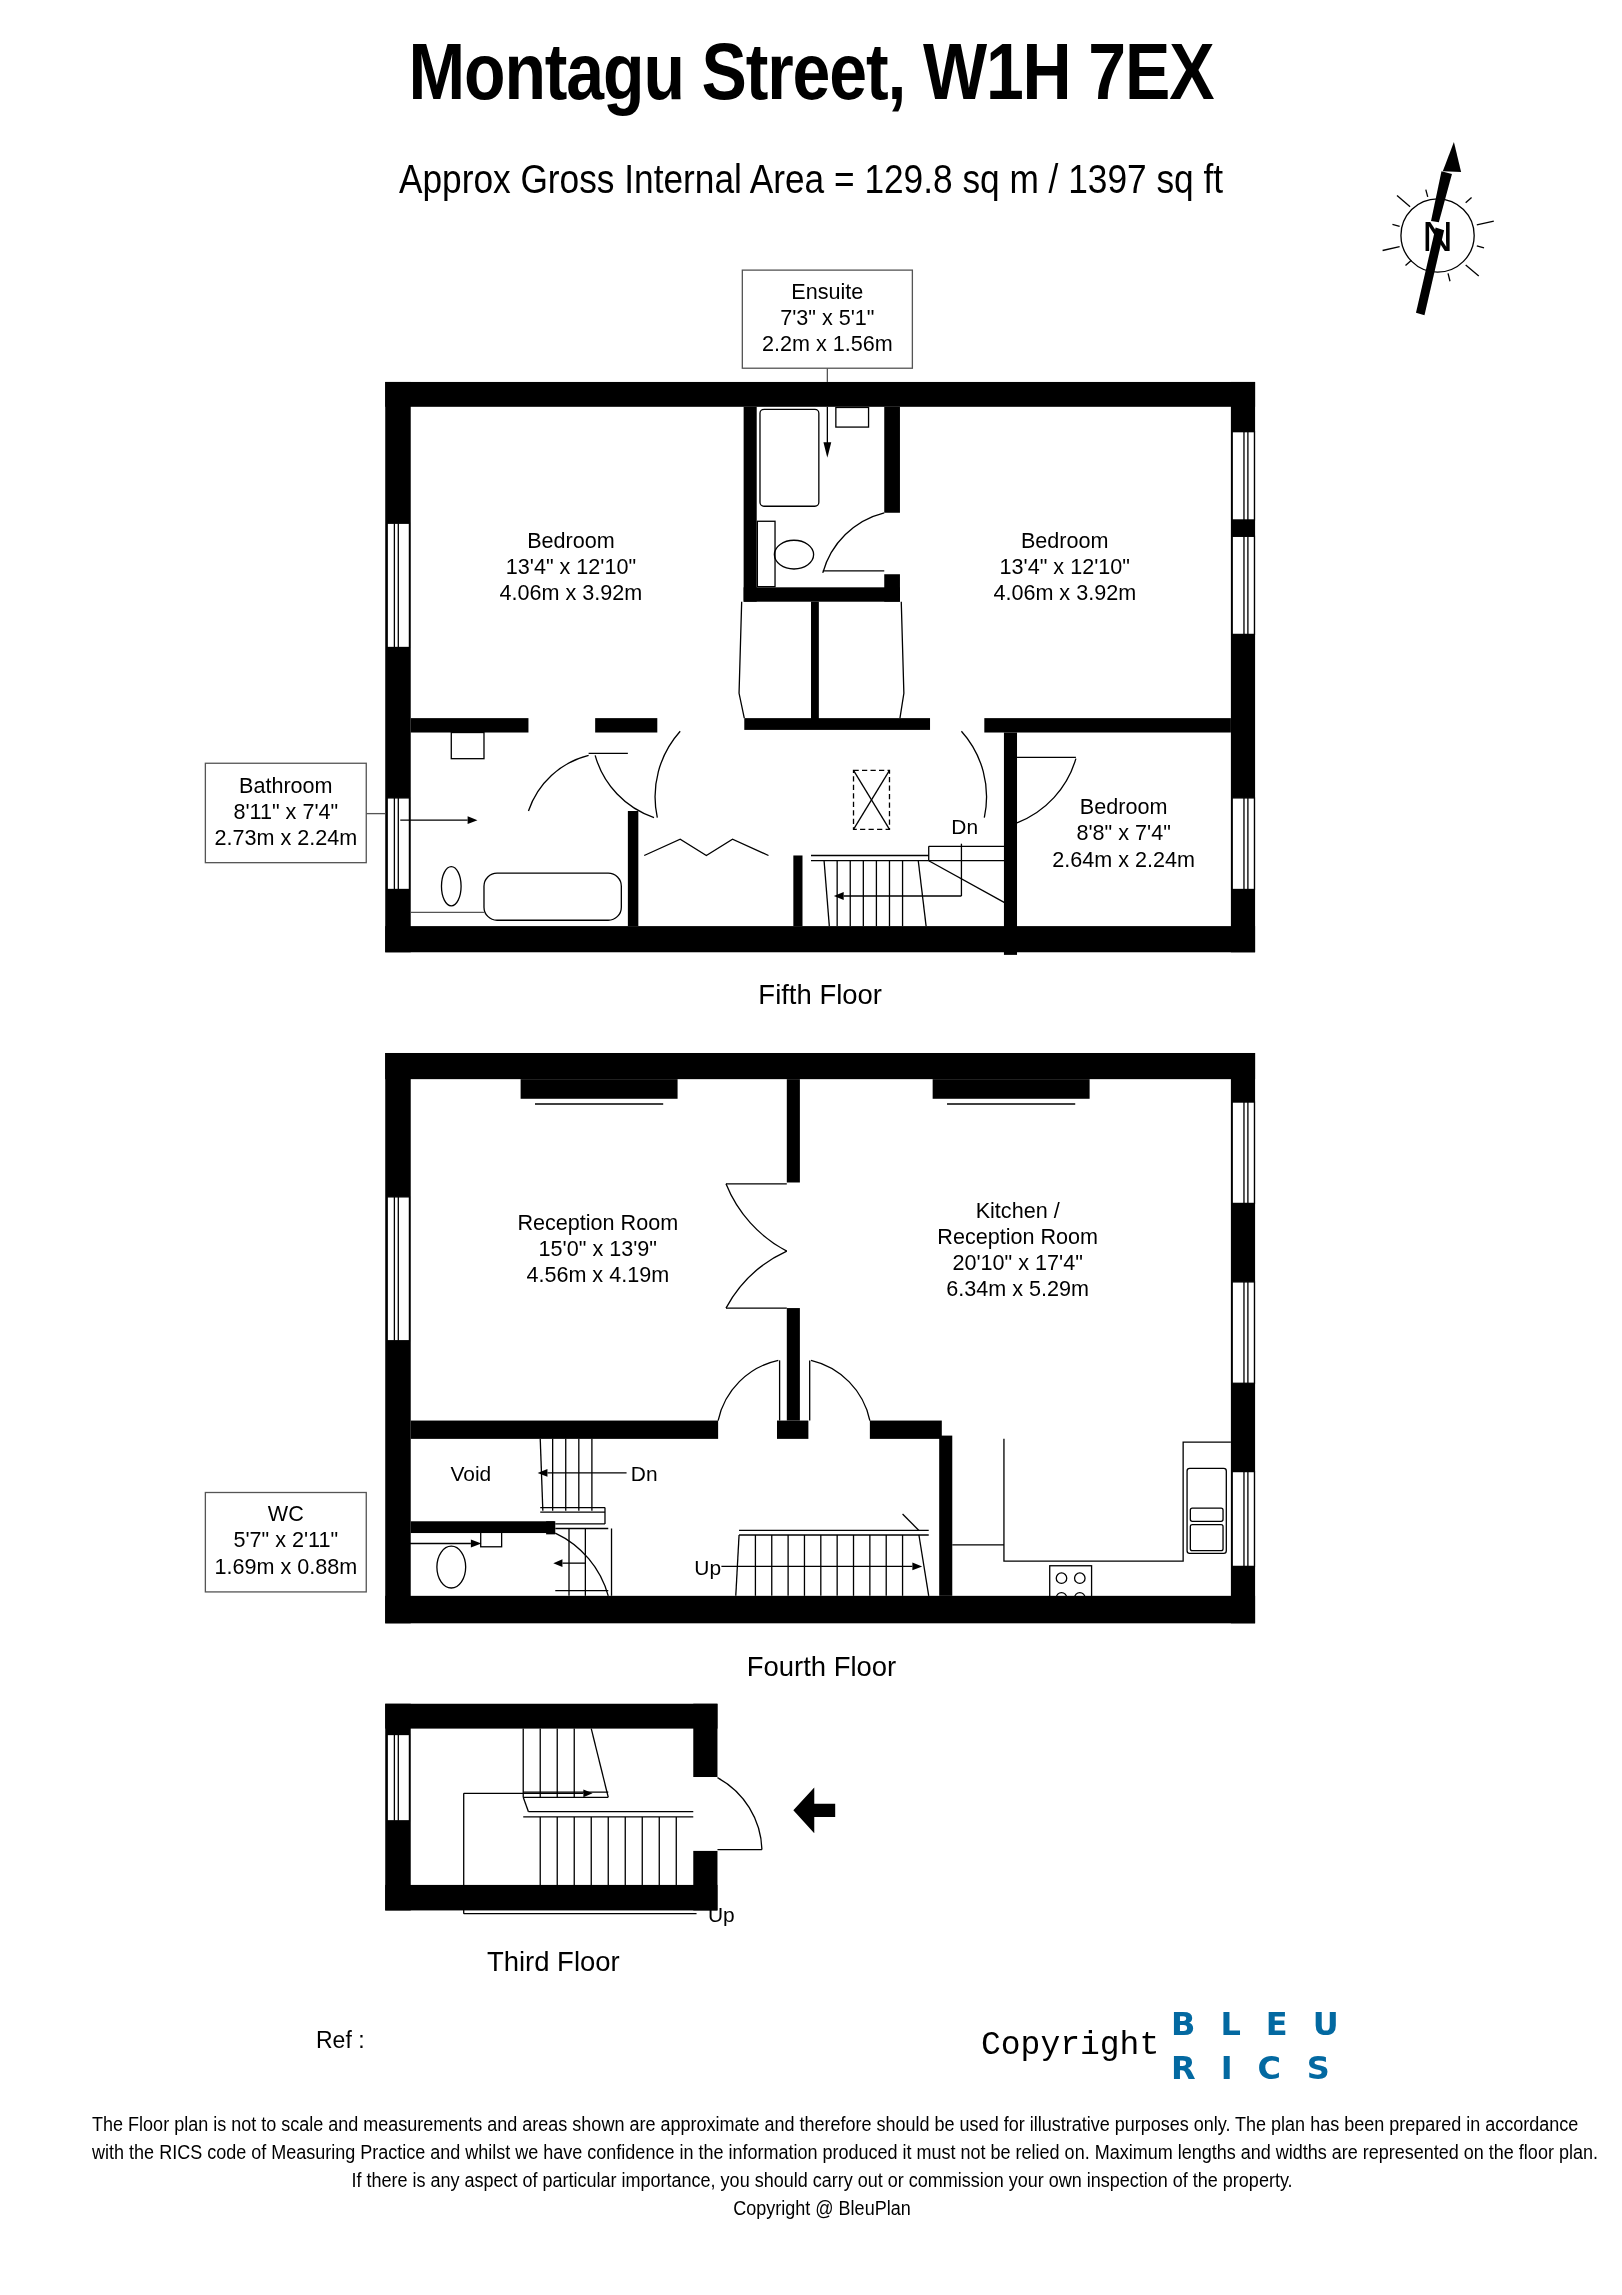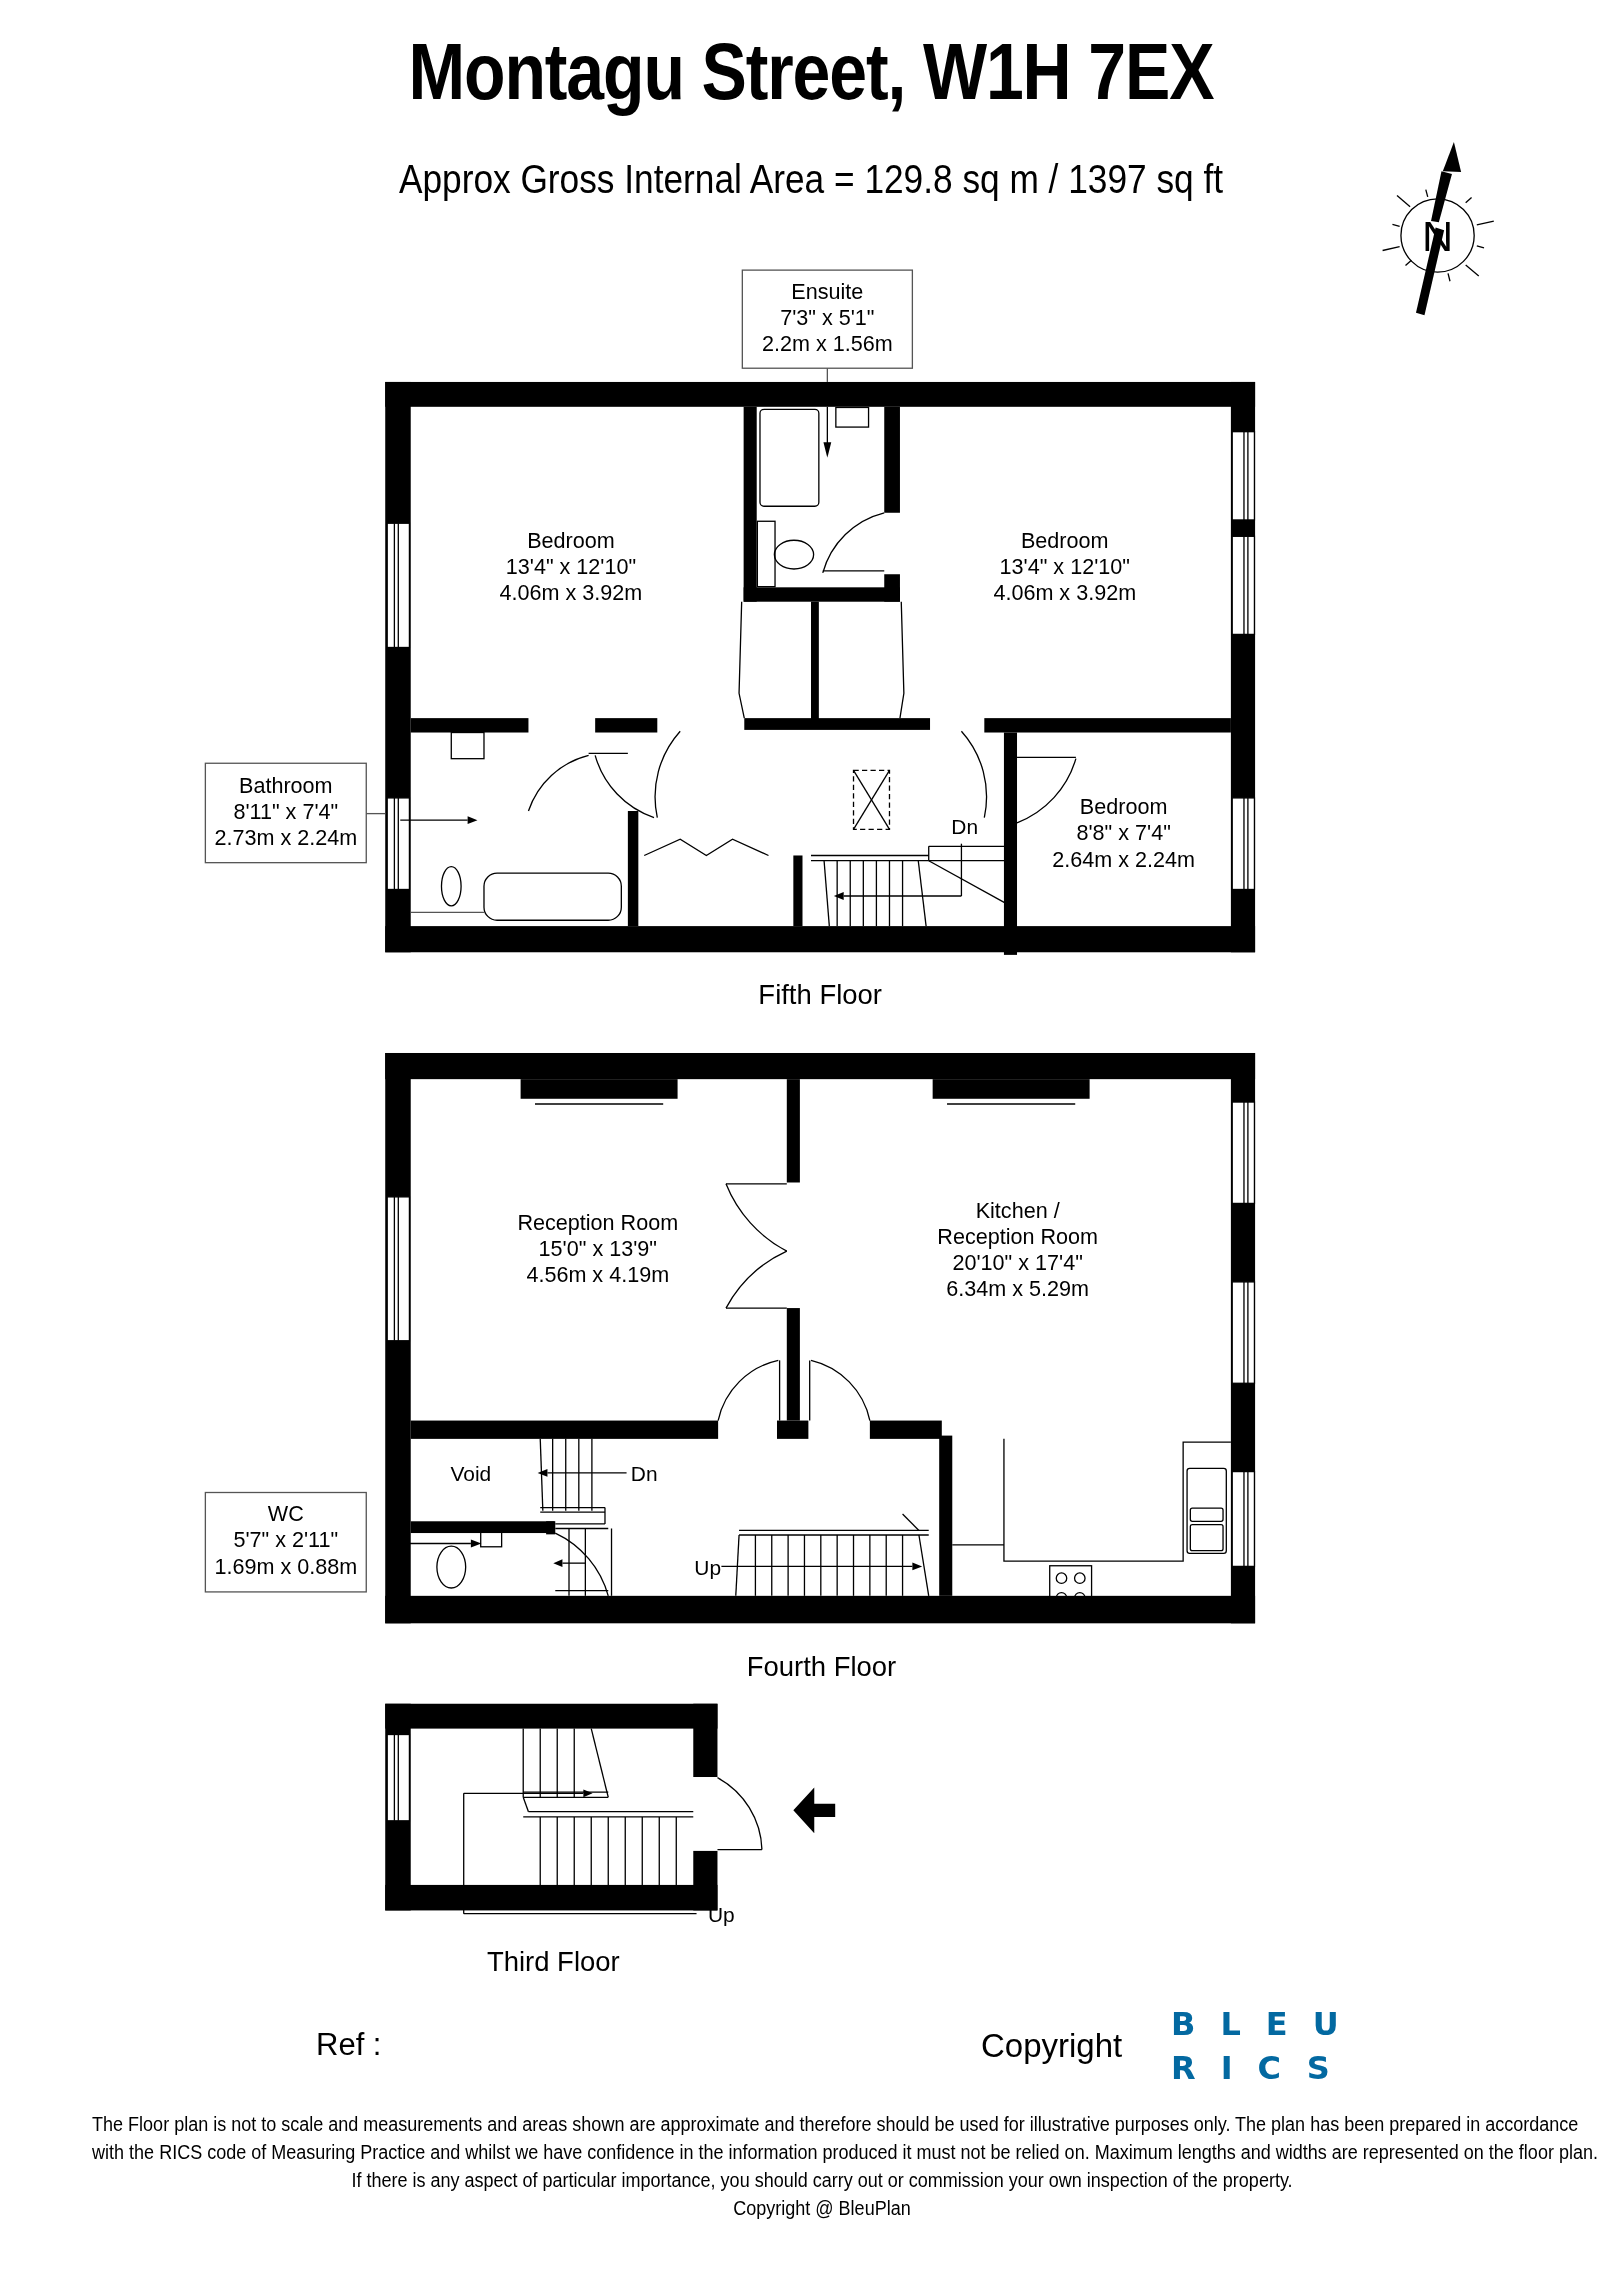--- a/index.html
+++ b/index.html
@@ -7,22 +7,22 @@
   .abs { position: absolute; }
   .title { left: 0; width: 1622px; top: 26px; text-align: center; font-size: 79px; font-weight: bold; letter-spacing: -1.3px; transform: scaleX(0.86); transform-origin: center; }
   .subtitle { left: 0; width: 1622px; top: 156px; text-align: center; font-size: 41px; transform: scaleX(0.86); transform-origin: center; }
   svg.plan { position: absolute; left: 0; top: 0; width: 1622px; height: 2295px; }
   .lbl { font-family: "Liberation Sans", sans-serif; font-size: 33px; fill: #000; text-anchor: middle; }
   .flabel { font-family: "Liberation Sans", sans-serif; font-size: 42px; fill: #000; text-anchor: middle; }
   .wall { fill: #000; }
   .thin { stroke: #000; stroke-width: 2; fill: none; }
   .thin-g { stroke: #555; stroke-width: 2; fill: none; }
   .win { fill: #fff; stroke: #000; stroke-width: 2; }
-  .ref { left: 316px; top: 2027px; font-size: 31px; }
-  .copyright { left: 981px; top: 2027px; font-size: 33px; }
+  .ref { left: 316px; top: 2027px; font-size: 23px; }
+  .copyright { left: 981px; top: 2027px; font-size: 33px; font-family: Liberation Mono, monospace; }
   .logo { left: 1171px; top: 2002px; width: 170px; color: #0369a1; font-weight: bold; font-size: 32px; line-height: 44px; letter-spacing: 25px; font-family: "DejaVu Sans", sans-serif; }
   .disclaimer { left: 0; width: 1622px; top: 2110px; text-align: center; font-size: 20px; line-height: 28px; padding-left: 11px; }
   .disclaimer div { transform: scaleX(0.9); transform-origin: center; white-space: nowrap; }
 </style>
 </head>
 <body>
 
 <div class="abs title">Montagu Street, W1H 7EX</div>
 <div class="abs subtitle">Approx Gross Internal Area = 129.8 sq m / 1397 sq ft</div>
 

